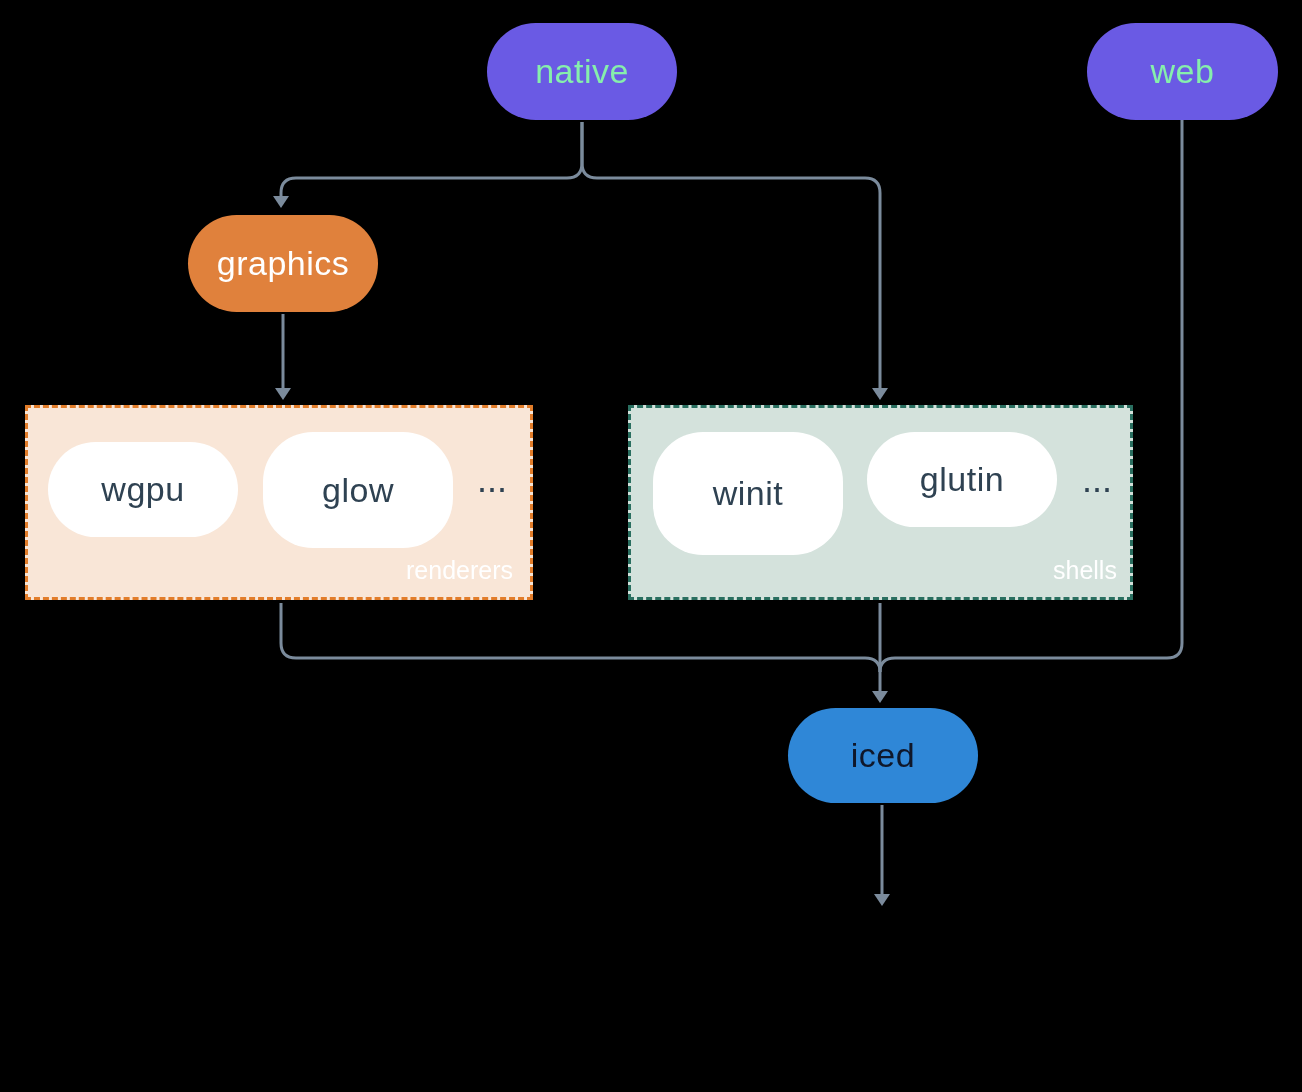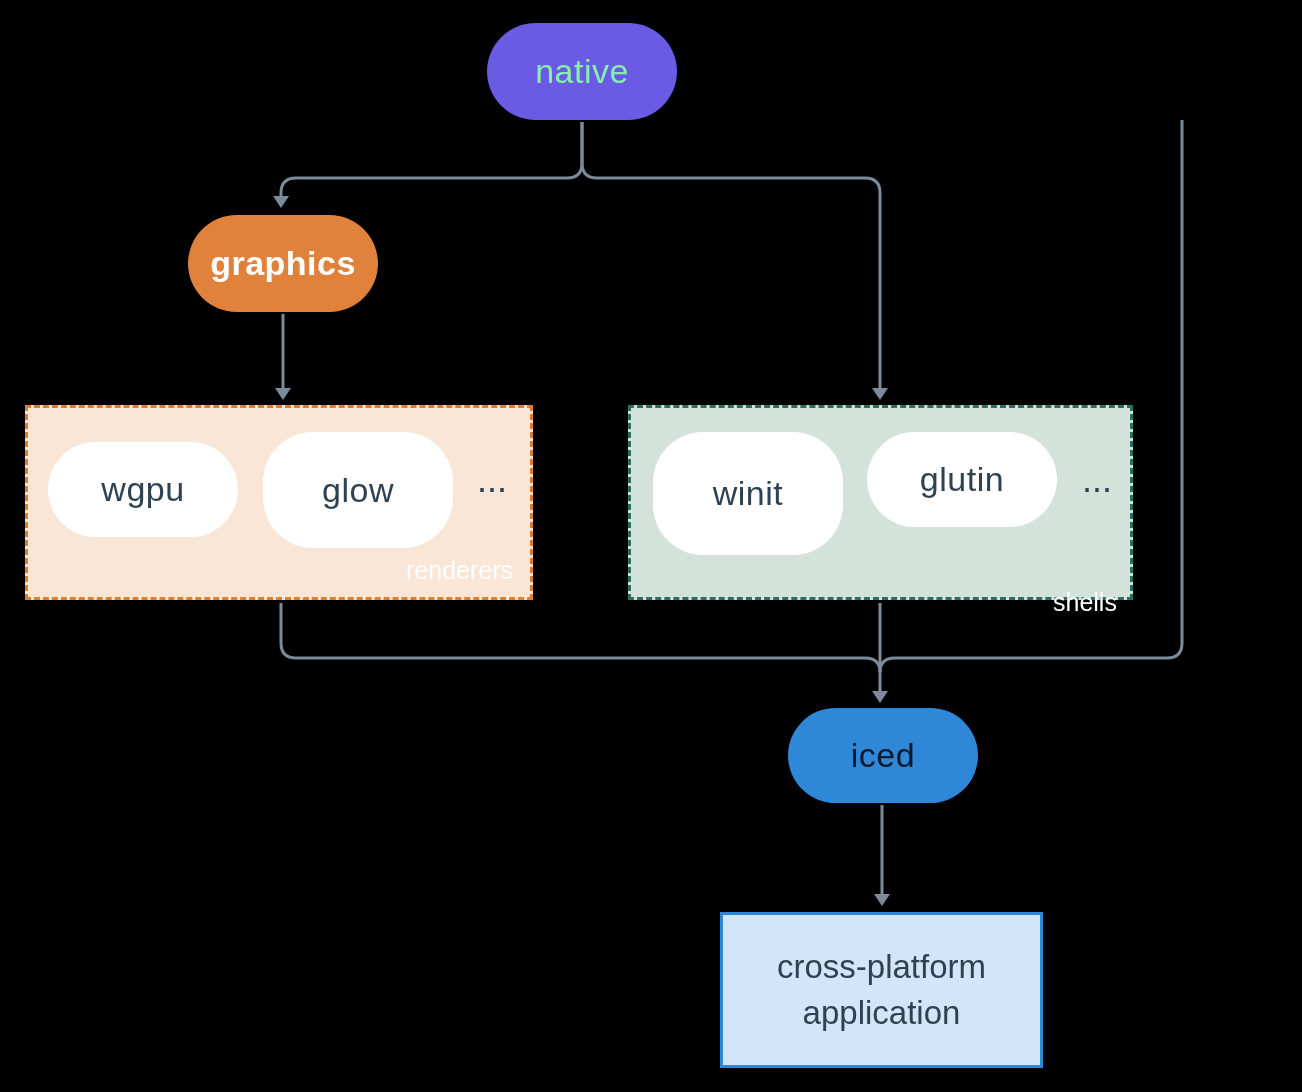--- a/index.html
+++ b/index.html
@@ -13,21 +13,21 @@
   .pill{
     position:absolute;display:flex;align-items:center;justify-content:center;
     border-radius:50px;font-size:34px;letter-spacing:.5px;
   }
   .pill.purple{background:#6a5ae4;color:#86efac;}
   .pill.orange{background:#e0813c;color:#fff;}
   .pill.blue{background:#2f87d7;color:#0f172a;}
   .pill.white{background:#fff;color:#2f4252;}
   .node-native{left:487px;top:23px;width:190px;height:97px;}
   .node-web{left:1087px;top:23px;width:191px;height:97px;}
-  .node-graphics{left:188px;top:215px;width:190px;height:97px;font-weight:bold;}
+  .node-graphics{left:188px;top:215px;width:190px;height:97px;}
   .node-iced{left:788px;top:708px;width:190px;height:95px;}
   .group{position:absolute;box-sizing:border-box;}
   .group-renderers{
     left:25px;top:405px;width:508px;height:195px;
     background:#f9e6d7;border:3px dashed #e27d2a;
   }
   .group-shells{
     left:628px;top:405px;width:505px;height:195px;
     background:#d4e2dc;border:3px dashed #2a6f60;
   }
@@ -37,21 +37,21 @@
   .node-glutin{left:867px;top:432px;width:190px;height:95px;}
   .ellipsis{
     position:absolute;font-size:36px;color:#2f4252;line-height:1;
   }
   .ellipsis-renderers{left:477px;top:462px;}
   .ellipsis-shells{left:1082px;top:462px;}
   .group-label{
     position:absolute;font-size:25px;color:#ffffff;
   }
   .label-renderers{left:406px;top:556px;}
-  .label-shells{left:1053px;top:556px;margin-top:32px;}
+  .label-shells{left:1053px;top:556px;}
   .app-box{
     position:absolute;left:720px;top:912px;width:323px;height:156px;
     box-sizing:border-box;background:#d3e5f8;border:3px solid #2f87d7;
     display:flex;flex-direction:column;align-items:center;justify-content:center;
     font-size:33px;color:#2f4252;line-height:46px;text-align:center;
   }
 </style>
 </head>
 <body>
 
@@ -75,20 +75,23 @@
     <path d="M880,603 L880,691"></path>
     <polygon points="872,691 888,691 880,703"></polygon>
 
     <path d="M882,805 L882,894"></path>
     <polygon points="874,894 890,894 882,906"></polygon>
   </svg>
 
   <div class="pill purple node-native">
     <span>native</span>
   </div>
+  <div class="pill purple node-web">
+    <span>web</span>
+  </div>
   <div class="pill orange node-graphics">
     <span>graphics</span>
   </div>
 
   <div class="group group-renderers"></div>
   <div class="pill white node-wgpu">
     <span>wgpu</span>
   </div>
   <div class="pill white node-glow">
     <span>glow</span>
@@ -103,18 +106,14 @@
   <div class="pill white node-glutin">
     <span>glutin</span>
   </div>
   <span class="ellipsis ellipsis-shells">...</span>
   <span class="group-label label-shells">shells</span>
 
   <div class="pill blue node-iced">
     <span>iced</span>
   </div>
 
-  <div class="app-box">
-    <span>cross-platform</span>
-    <span>application</span>
-  </div>
 
 </div>
 
 </body></html>

